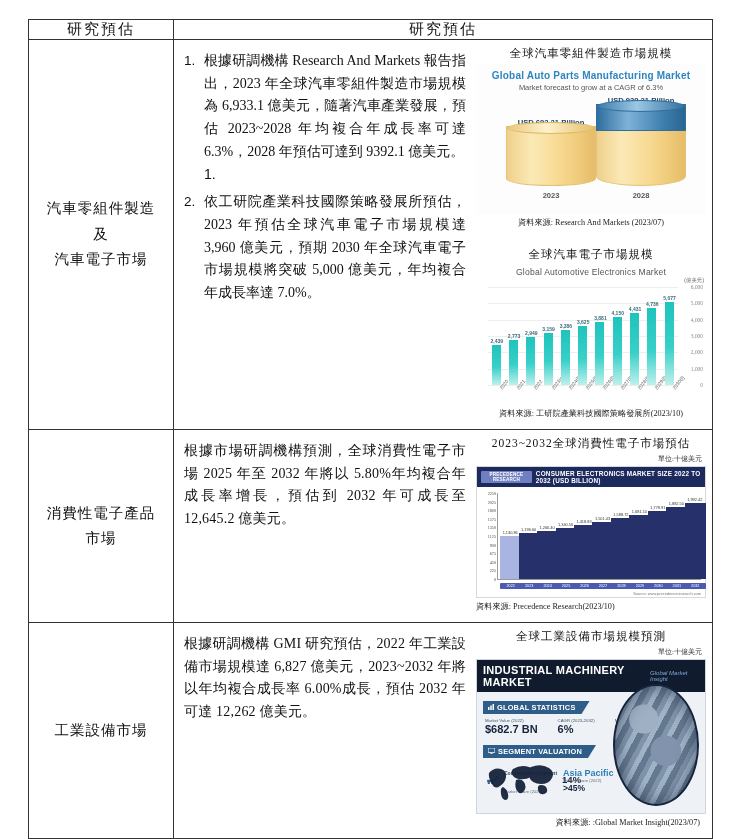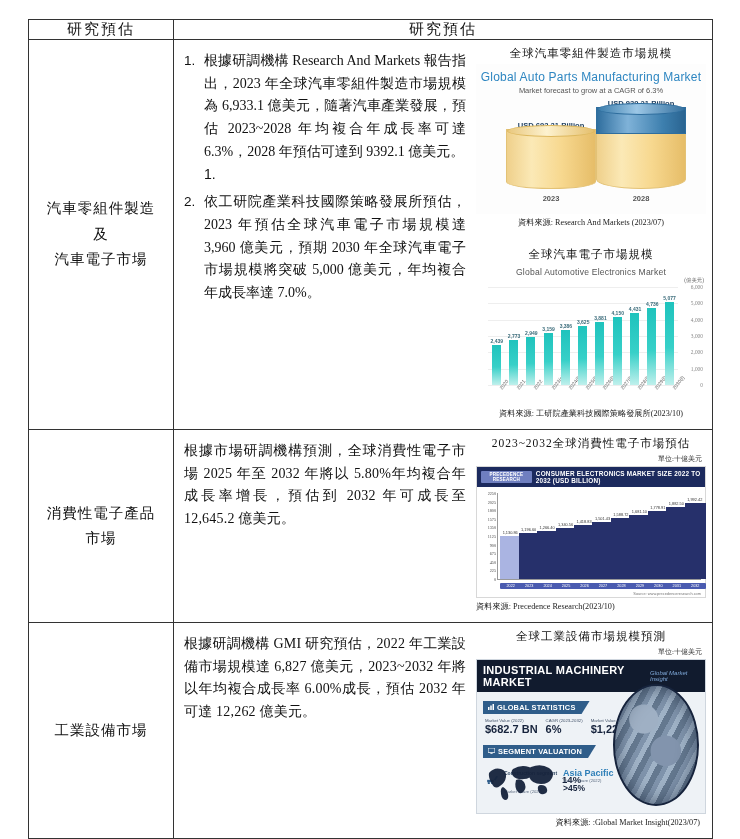--- a/index.html
+++ b/index.html
@@ -98,21 +98,21 @@
   }
   .fig-src.ctr{text-align:center;}
   .fig-src.rgt{text-align:right;padding-right:6px;}
 
   
   .c1{
     background:#fdfdfd;
     padding:6px 4px 2px 4px;
     height:150px;box-sizing:border-box;position:relative;
   }
-  .c1 h4{margin:0;text-align:center;color:#2e86c1;font-size:12px;font-family:"Liberation Sans",sans-serif;font-weight:normal;letter-spacing:.2px;}
+  .c1 h4{margin:0;text-align:center;color:#2e86c1;font-size:10px;font-family:"Liberation Sans",sans-serif;font-weight:bold;letter-spacing:.2px;}
   .c1 h5{margin:2px 0 0 0;text-align:center;color:#555;font-size:7.5px;font-family:"Liberation Sans",sans-serif;font-weight:normal;}
   .c1 .plot{position:relative;height:108px;margin-top:2px;}
   .cyl{position:absolute;bottom:16px;}
   .cyl .body{position:relative;border-radius:0 0 50% 50%/0 0 12% 12%;}
   .cyl .lid{position:absolute;left:0;right:0;top:-5px;height:10px;border-radius:50%;}
   .cylbar-lab{
     position:absolute;width:130px;text-align:center;
     font-size:7.6px;font-weight:bold;color:#1a3c5e;
     font-family:"Liberation Sans",sans-serif;
   }
@@ -152,21 +152,21 @@
   .c4{border:1px solid #cfd6de;height:155px;box-sizing:border-box;position:relative;background:#eef2f6;overflow:hidden;}
   .c4 .hdr{background:#111b2e;color:#fff;display:flex;align-items:center;justify-content:space-between;padding:4px 6px;}
   .c4 .hdr .t{font-size:11px;font-weight:bold;letter-spacing:.3px;font-family:"Liberation Sans",sans-serif;}
   .c4 .hdr .gmi{font-size:6px;color:#7fa8d8;font-family:"Liberation Sans",sans-serif;font-style:italic;}
   .c4 .tag{
     background:#2f5d8a;color:#fff;display:inline-flex;align-items:center;gap:3px;
     font-size:7.4px;font-weight:bold;padding:2px 14px 2px 5px;
     font-family:"Liberation Sans",sans-serif;letter-spacing:.2px;
     clip-path:polygon(0 0,100% 0,calc(100% - 8px) 100%,0 100%);
   }
-  .c4 .stats{display:flex;gap:8px;padding:4px 0 0 8px;align-items:flex-end;}
+  .c4 .stats{display:flex;gap:20px;padding:4px 0 0 8px;align-items:flex-end;}
   .c4 .stat .lab{font-size:4.3px;color:#44546a;font-family:"Liberation Sans",sans-serif;}
   .c4 .stat .val{font-size:11px;font-weight:bold;color:#16233c;font-family:"Liberation Sans",sans-serif;}
   .c4 .seg{display:flex;align-items:center;gap:5px;padding:3px 0 0 10px;}
   .c4 .seg .sl{font-size:5px;font-weight:bold;color:#2c4460;font-family:"Liberation Sans",sans-serif;}
   .c4 .seg .ss{font-size:4.2px;color:#5b6b80;font-family:"Liberation Sans",sans-serif;}
   .c4 .seg .pct{font-size:9.5px;font-weight:bold;color:#16233c;font-family:"Liberation Sans",sans-serif;}
   .c4 .apac{position:absolute;left:86px;bottom:20px;}
   .c4 .apac .a1{font-size:9px;font-weight:bold;color:#2e7fb8;font-family:"Liberation Sans",sans-serif;}
   .c4 .apac .a2{font-size:4.2px;color:#5b6b80;font-family:"Liberation Sans",sans-serif;}
   .c4 .apac .a3{font-size:8.5px;font-weight:bold;color:#16233c;font-family:"Liberation Sans",sans-serif;}

